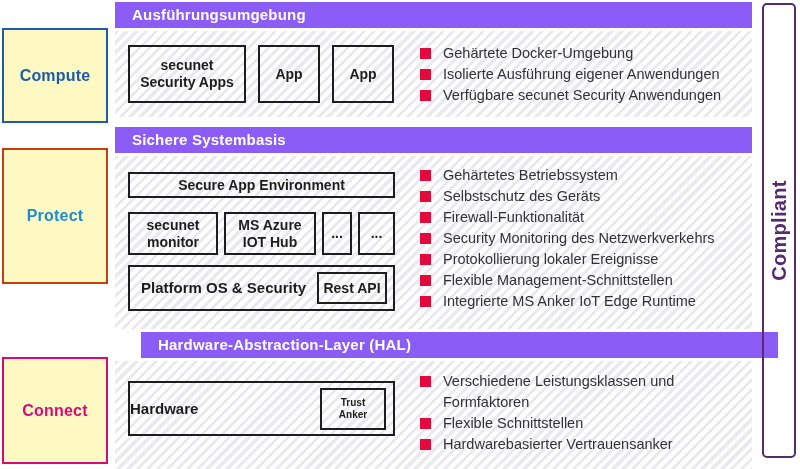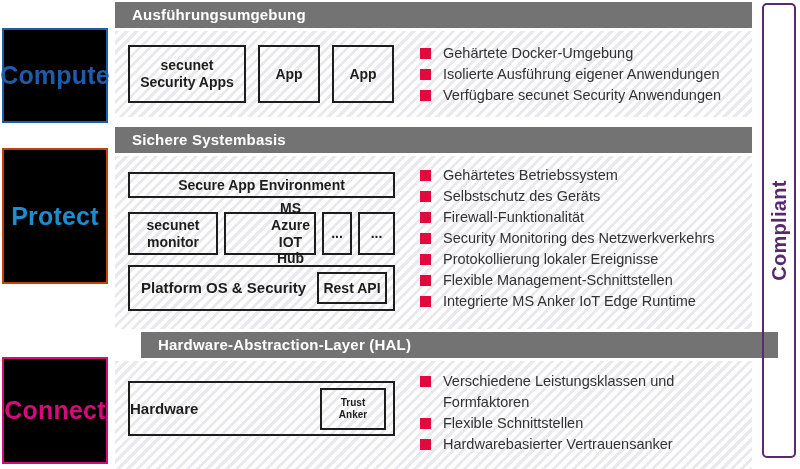--- a/index.html
+++ b/index.html
@@ -11,39 +11,39 @@
     height: 469px;
     background: #ffffff;
     overflow: hidden;
   }
 
   
   .side-box {
     position: absolute;
     left: 2px;
     width: 106px;
-    background: #000000;
+    background: #fef9c3;
     display: flex;
     align-items: center;
     justify-content: center;
     font-weight: bold;
-    font-size: 25px;
+    font-size: 16px;
     letter-spacing: 0.2px;
   }
   .side-compute { top: 28px; height: 95px; border: 2px solid #1d5bab; color: #1d5bab; }
   .side-protect { top: 148px; height: 136px; border: 2px solid #c2410c; color: #1f8ccd; }
   .side-connect { top: 357px; height: 107px; border: 2px solid #d60b7a; color: #d60b7a; }
 
   
   .red-bar {
     position: absolute;
     left: 115px;
     width: 637px;
     height: 26px;
-    background: #737373;
+    background: #8b5cf6;
     color: #ffffff;
     font-weight: bold;
     font-size: 15px;
     line-height: 26px;
     padding-left: 17px;
     letter-spacing: 0.2px;
   }
   .bar-1 { top: 2px; }
   .bar-2 { top: 127px; }
   .bar-3 { top: 332px; margin-left: 26px; }
@@ -71,21 +71,21 @@
     text-align: center;
     white-space: pre-line;
     line-height: 1.2;
     background: transparent;
   }
   .b-secunet-apps { left: 128px; top: 45px; width: 118px; height: 58px; font-size: 14px; }
   .b-app1 { left: 258px; top: 45px; width: 62px; height: 58px; font-size: 14px; }
   .b-app2 { left: 332px; top: 45px; width: 62px; height: 58px; font-size: 14px; }
   .b-sae { left: 128px; top: 172px; width: 267px; height: 26px; font-size: 14px; }
   .b-monitor { left: 128px; top: 212px; width: 90px; height: 43px; font-size: 14px; }
-  .b-azure { left: 224px; top: 212px; width: 92px; height: 43px; font-size: 14px; padding-left: 41px; }
+  .b-azure { left: 224px; top: 212px; width: 92px; height: 43px; font-size: 14px; }
   .b-dots1 { left: 322px; top: 212px; width: 30px; height: 43px; font-size: 14px; }
   .b-dots2 { left: 358px; top: 212px; width: 37px; height: 43px; font-size: 14px; }
   .b-platform {
     left: 128px; top: 265px; width: 267px; height: 46px; font-size: 15px;
     justify-content: flex-start;
   }
   .b-platform .plat-label { flex: 1; text-align: center; }
   .b-restapi {
     border: 2px solid #1d1d1b;
     width: 70px; height: 32px;

